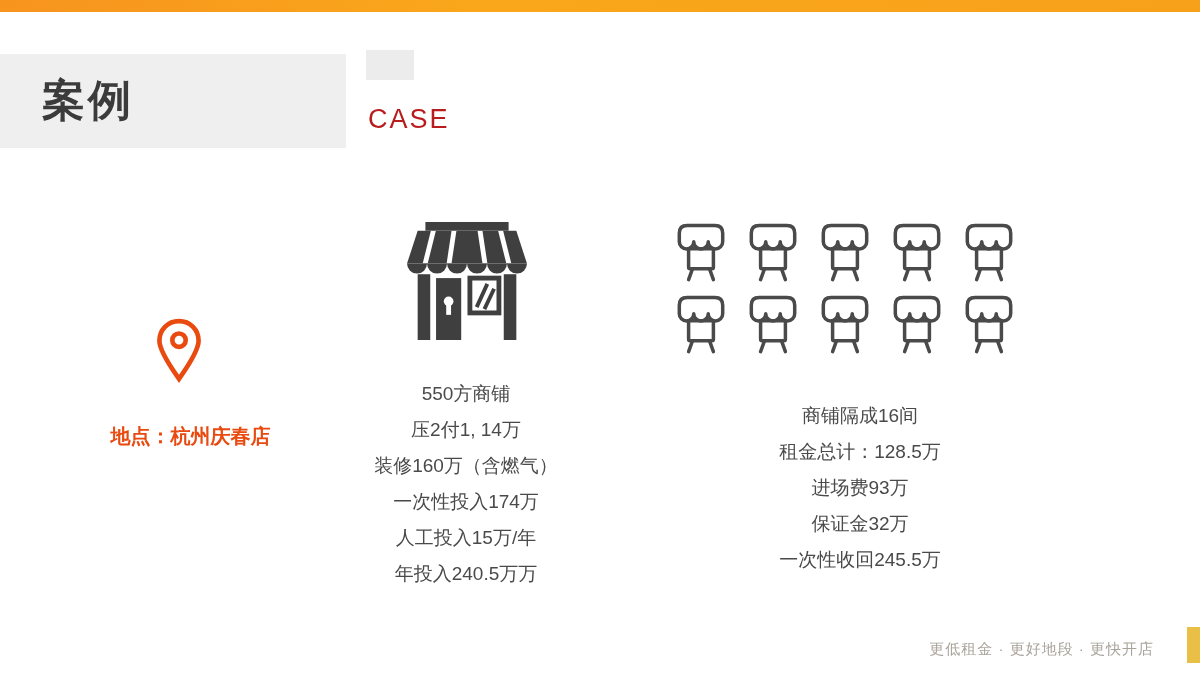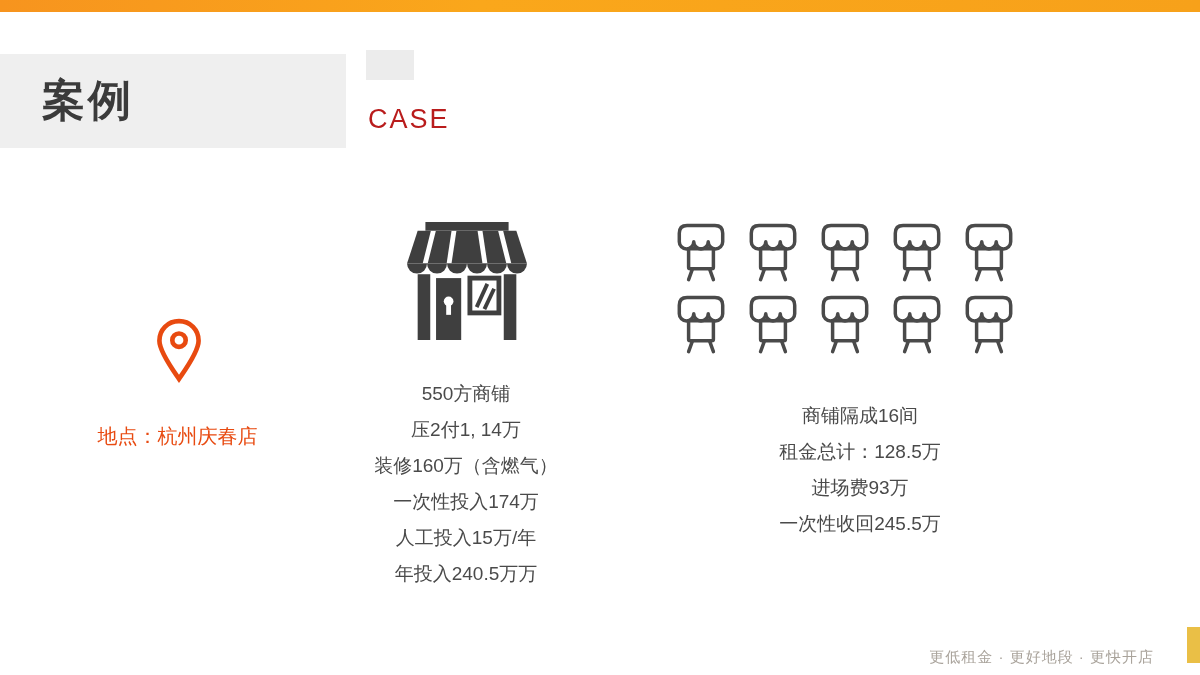--- a/index.html
+++ b/index.html
@@ -16,33 +16,33 @@
   }
   .titleblock{
     position:absolute; top:54px; left:0; width:346px; height:94px;
     background:#EFEFEF; display:flex; align-items:center;
   }
   .title{ font-size:43px; color:#3B3B3B; margin-left:42px; letter-spacing:3px;font-weight:bold; }
   .case-square{ position:absolute; left:366px; top:50px; width:48px; height:30px; background:#ECECEC; }
   .case-label{ position:absolute; left:368px; top:104px; font-size:27px; color:#b91c1c; letter-spacing:2px; }
   .pin{ position:absolute; left:154px; top:318px; }
   .location{
-    position:absolute; left:55px; top:423px; width:245px; text-align:center;
-    font-size:20px; font-weight:normal; color:#E84A10;
+    position:absolute; left:68px; top:423px; width:245px; text-align:center;
+    font-size:20px; font-weight:bold; color:#E84A10;
   }
   .store-icon{ position:absolute; left:404px; top:222px; }
   .detail{ position:absolute; text-align:center; font-size:19px; color:#4A4A4A; line-height:36px; }
   .detail-left{ left:316px; top:376px; width:300px; }
   .detail-right{ left:688px; top:382px; width:344px;margin-top:16px; }
   .shops{
     position:absolute; left:670px; top:220px; width:350px;
     display:grid; grid-template-columns:repeat(5,1fr); gap:6px 10px; justify-items:center;
   }
   .footer{
-    position:absolute; right:46px; bottom:8px;
+    position:absolute; right:46px; bottom:16px;
     font-size:15px; color:#A9A39B; letter-spacing:1px;
   }
   .corner{ position:absolute; right:0; bottom:12px; width:13px; height:36px; background:#EABF46; }
 </style>
 </head>
 <body>
 
 <div class="topbar"></div>
 
 <div class="titleblock">
@@ -175,17 +175,18 @@
           <path d="M25,63 L20,77"></path>
           <path d="M47,63 L52,77"></path>
         </g>
       </svg></div>
   </div>
 
 <div class="detail detail-right">
   <div>商铺隔成16间</div>
   <div>租金总计：128.5万</div>
   <div>进场费93万</div>
+  <div>保证金32万</div>
   <div>一次性收回245.5万</div>
 </div>
 
 <div class="footer">更低租金 · 更好地段 · 更快开店</div>
 <div class="corner"></div>
 
 </body></html>

